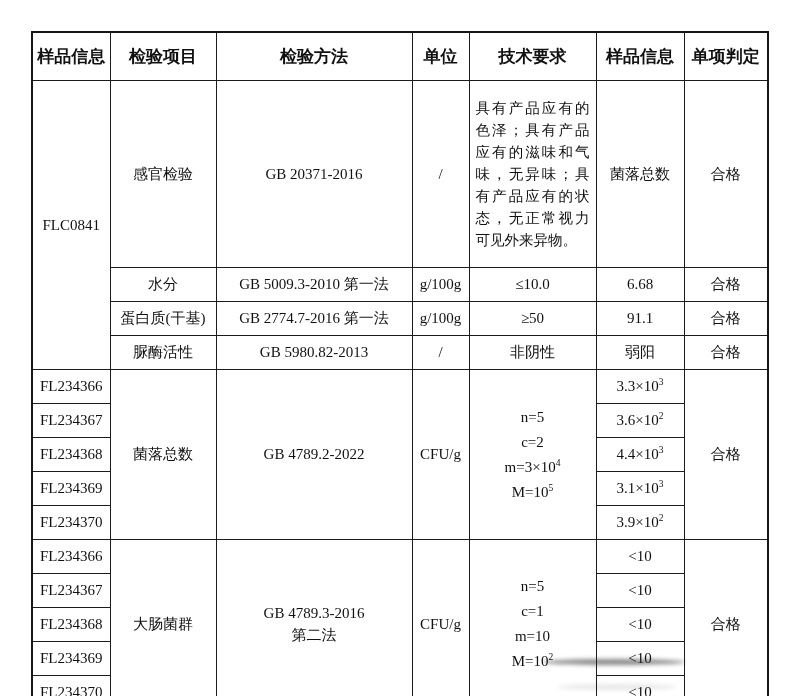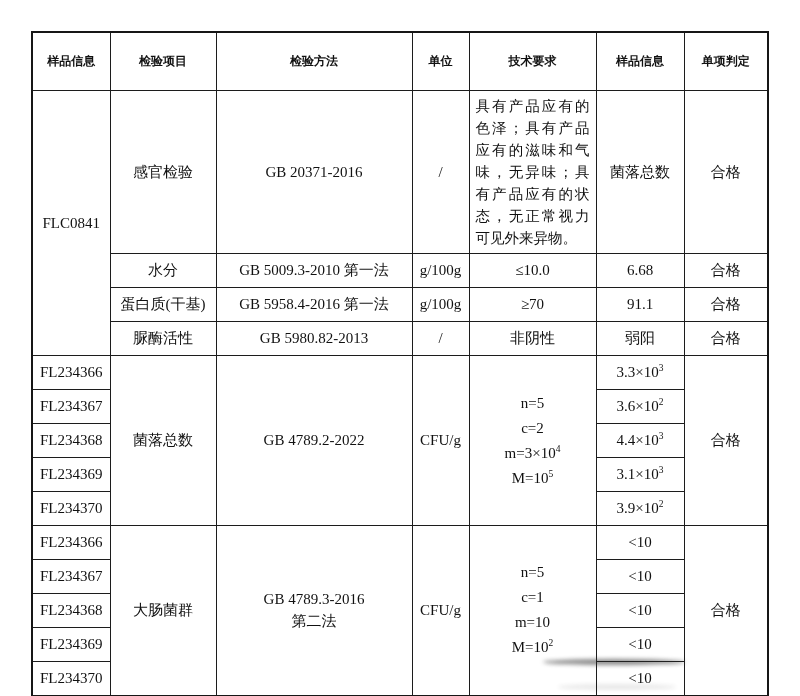--- a/index.html
+++ b/index.html
@@ -11,27 +11,27 @@
     position:absolute;left:31px;top:31px;width:736px;
     border-collapse:collapse;table-layout:fixed;
     border:2px solid #161616;
   }
   td,th{
     border:1px solid #1c1c1c;
     text-align:center;vertical-align:middle;
     font-size:15px;padding:1px 2px;
     overflow:hidden;
   }
-  th{font-weight:bold;font-size:12px;padding:20px 0;}
+  th{font-weight:bold;font-size:17px;padding:12px 0;}
   tr.r-header{height:37px;}
   tr.r-sensory{height:153px;}
   tr.r-std{height:34px;}
   td.req-text{
     text-align:justify;text-align-last:left;
-    padding:4px 6px;font-size:14.5px;line-height:1.52;
+    padding:16px 6px;font-size:14.5px;line-height:1.52;
   }
   .req-block{line-height:25px;}
   .req-line{line-height:25px;}
   sup{font-size:9.5px;line-height:0;}
   .method-two-line{line-height:22px;}
   .smudge{
     position:absolute;border-radius:50%;
     background:#2a2a2a;filter:blur(2px);
   }
   .smudge-1{left:543px;top:659px;width:142px;height:6px;opacity:0.55;}
@@ -74,23 +74,23 @@
   <tr class="r-std">
     <td>水分</td>
     <td>GB 5009.3-2010 第一法</td>
     <td>g/100g</td>
     <td>≤10.0</td>
     <td>6.68</td>
     <td>合格</td>
   </tr>
   <tr class="r-std">
     <td>蛋白质(干基)</td>
-    <td>GB 5958.4-2016 第一法</td>
+    <td>GB 2774.7-2016 第一法</td>
     <td>g/100g</td>
-    <td>≥70</td>
+    <td>≥50</td>
     <td>91.1</td>
     <td>合格</td>
   </tr>
   <tr class="r-std">
     <td>脲酶活性</td>
     <td>GB 5980.82-2013</td>
     <td>/</td>
     <td>非阴性</td>
     <td>弱阳</td>
     <td>合格</td>

